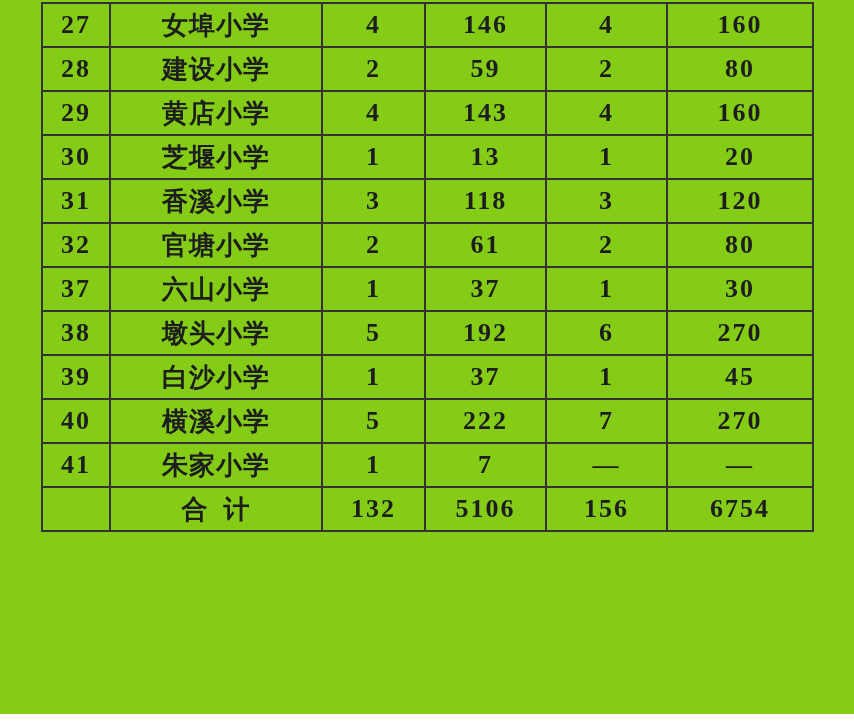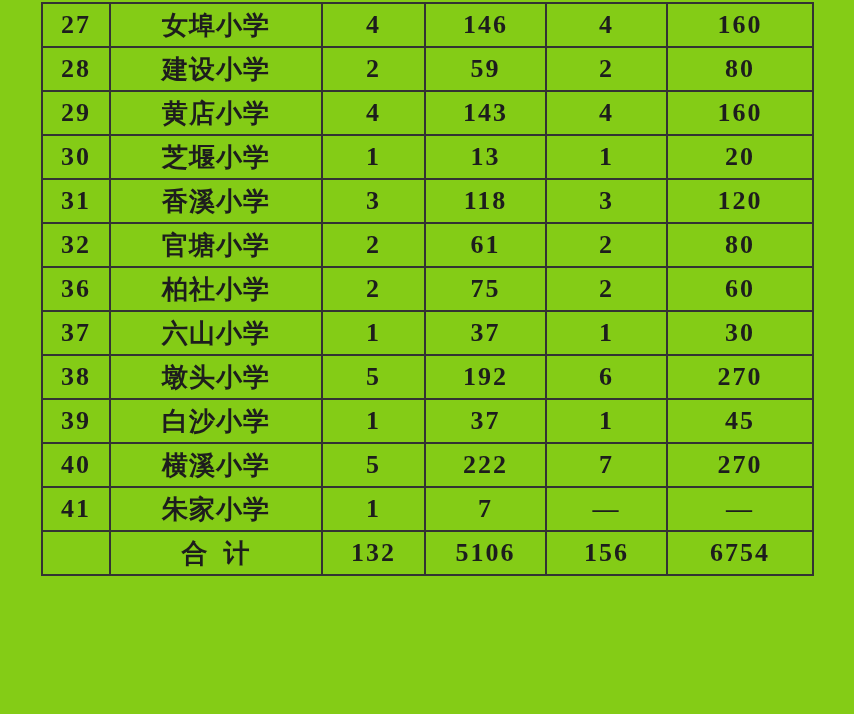--- a/index.html
+++ b/index.html
@@ -103,28 +103,20 @@
           </tr>
           <tr>
             <td class="num">32</td>
             <td class="name">官塘小学</td>
             <td class="num">2</td>
             <td class="num">61</td>
             <td class="num">2</td>
             <td class="num">80</td>
           </tr>
           <tr>
-            <td class="num">36</td>
-            <td class="name">柏社小学</td>
-            <td class="num">2</td>
-            <td class="num">75</td>
-            <td class="num">2</td>
-            <td class="num">60</td>
-          </tr>
-          <tr>
             <td class="num">37</td>
             <td class="name">六山小学</td>
             <td class="num">1</td>
             <td class="num">37</td>
             <td class="num">1</td>
             <td class="num">30</td>
           </tr>
           <tr>
             <td class="num">38</td>
             <td class="name">墩头小学</td>

